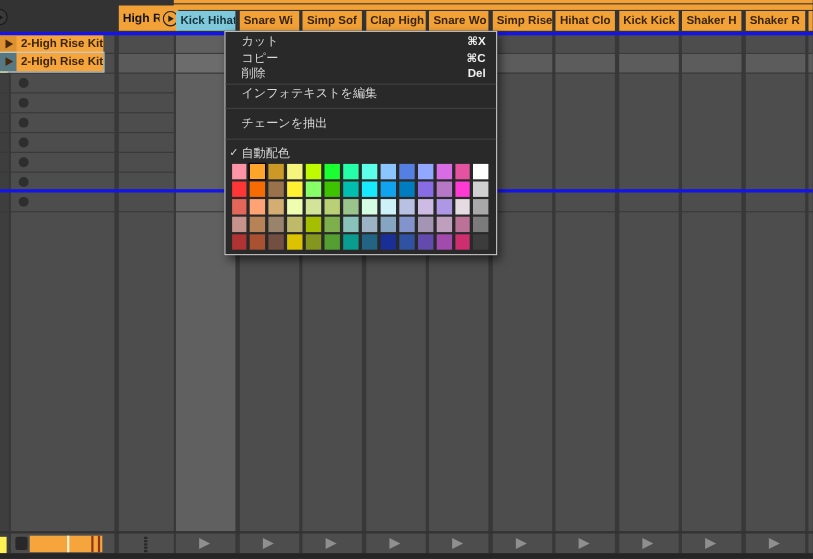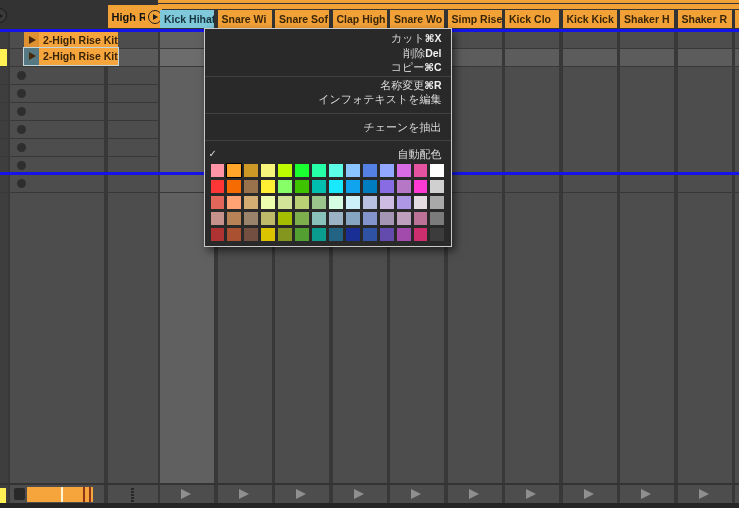--- a/index.html
+++ b/index.html
@@ -35,34 +35,34 @@
   .cell{position:absolute;top:31.5px;height:451.5px;background:#4D4D4D;z-index:1;}
   #col-sliver{left:0;width:7.5px;background:#3E3E3E;}
   #col-rack{left:10px;width:93.5px;}
   #col-highri{left:107.5px;width:50.5px;}
   .chain-col.sel{background:#606060;}
   .scene2{position:absolute;left:0;top:16.5px;width:100%;height:17.5px;background:#5C5C5C;}
   #col-highri .scene2{background:#5A5A5A;}
   .chain-col.sel .scene2{background:#6C6C6C;}
   .rowline{position:absolute;height:1.5px;background:#383838;z-index:2;}
   
-  .clip{position:absolute;left:24px;width:93.5px;height:15.5px;background:#F5A53C;display:flex;z-index:4;align-items:center;}
+  .clip{position:absolute;left:0;width:93.5px;height:15.5px;background:#F5A53C;display:flex;z-index:4;align-items:center;}
   #clip-1{top:32px;}
   #clip-2{top:47.5px;height:17px;outline:1px solid #C3D6DC;}
   .clip .pbtn{width:15px;height:100%;background:#DD9130;display:flex;align-items:center;justify-content:center;flex:none;}
   #clip-2 .pbtn{background:#567883;}
   .clip .pbtn .tri{width:0;height:0;border-left:7px solid #46290a;border-top:4.5px solid transparent;border-bottom:4.5px solid transparent;margin-left:2px;}
   .clip .lbl{font-size:10.5px;font-weight:700;color:#3A2508;line-height:16px;padding-left:4px;white-space:nowrap;overflow:hidden;}
   .stop-dot{position:absolute;left:16.5px;width:9px;height:9px;border-radius:50%;background:#2E2E2E;z-index:3;}
   #slot-yellow-1{position:absolute;left:0;top:48.5px;width:7px;height:17px;background:#FFF054;z-index:4;}
   
   #menu{position:absolute;left:203.5px;top:28px;width:246px;background:#292929;border:1px solid #C9C9C9;
         z-index:10;padding:2px 0;box-shadow:3px 4px 8px rgba(0,0,0,0.55);}
   .menu-item{position:relative;height:14.5px;line-height:14.5px;padding:0 9px 0 15px;display:flex;cursor:default;}
-  .mi-label{flex:1;font-size:11px;color:#D8D8D8;white-space:nowrap;text-align:right;}
+  .mi-label{flex:1;font-size:11px;color:#D8D8D8;white-space:nowrap;}
   .mi-short{font-size:10.5px;font-weight:700;color:#F0F0F0;}
   .mi-check{position:absolute;left:4px;top:0;font-size:10px;color:#D8D8D8;}
   .sep{height:1px;background:#414141;margin:1px 0;}
   .sep.wide{margin:6px 0;}
   #palette{margin:2px 6px 0 6px;}
   .pal-row{display:flex;gap:3px;margin-bottom:2.5px;height:13.5px;}
   .swatch{width:14px;height:13.5px;}
   .swatch.sel{outline:1.5px solid #000;outline-offset:-0.5px;}
   
   #bottom-divider{position:absolute;left:0;top:483px;width:739px;height:2px;background:#333;z-index:2;}
@@ -98,25 +98,25 @@
   <div id="tab-highri" class="main-tab">
     <span style="overflow:hidden;white-space:nowrap;">High Ri</span>
     <span class="circ-icon">
         <span class="tri"></span>
       </span>
   </div>
 
   <div id="chain-tabs">
       <div class="chain-tab sel" style="left: 160px; width: 54px;">Kick Hihat</div>
       <div class="chain-tab" style="left: 217.5px; width: 54px;">Snare Wi</div>
-      <div class="chain-tab" style="left: 275px; width: 54px;">Snare Sof</div>
+      <div class="chain-tab" style="left: 275px; width: 54px;">Simp Sof</div>
       <div class="chain-tab" style="left: 332.5px; width: 54px;">Clap High</div>
       <div class="chain-tab" style="left: 390px; width: 54px;">Snare Wo</div>
       <div class="chain-tab" style="left: 447.5px; width: 54px;">Simp Rise</div>
-      <div class="chain-tab" style="left: 505px; width: 54px;">Kick Clo</div>
+      <div class="chain-tab" style="left: 505px; width: 54px;">Hihat Clo</div>
       <div class="chain-tab" style="left: 562.5px; width: 54px;">Kick Kick</div>
       <div class="chain-tab" style="left: 620px; width: 54px;">Shaker H</div>
       <div class="chain-tab" style="left: 677.5px; width: 54px;">Shaker R</div>
       <div class="chain-tab" style="left: 735px; width: 4px;">H</div>
     </div>
 
   <div id="col-sliver" class="cell"></div>
   <div id="col-rack" class="cell"></div>
   <div id="col-highri" class="cell">
       <div class="scene2"></div>
@@ -238,32 +238,28 @@
     </div>
   <div id="bottom-strip"></div>
 
   <div id="menu">
     <div id="menu-items">
         <div class="menu-item">
           <span class="mi-label">カット</span>
           <span class="mi-short">⌘X</span>
         </div>
         <div class="menu-item">
+          <span class="mi-label">コピー</span>
+          <span class="mi-short">⌘C</span>
+        </div>
+        <div class="menu-item">
           <span class="mi-label">削除</span>
           <span class="mi-short">Del</span>
         </div>
-        <div class="menu-item">
-          <span class="mi-label">コピー</span>
-          <span class="mi-short">⌘C</span>
-        </div>
         <div class="sep"></div>
-        <div class="menu-item">
-          <span class="mi-label">名称変更</span>
-          <span class="mi-short">⌘R</span>
-        </div>
         <div class="menu-item">
           <span class="mi-label">インフォテキストを編集</span>
         </div>
         <div class="sep wide"></div>
         <div class="menu-item">
           <span class="mi-label">チェーンを抽出</span>
         </div>
         <div class="sep wide"></div>
         <div class="menu-item">
           <span class="mi-check">✓</span>

